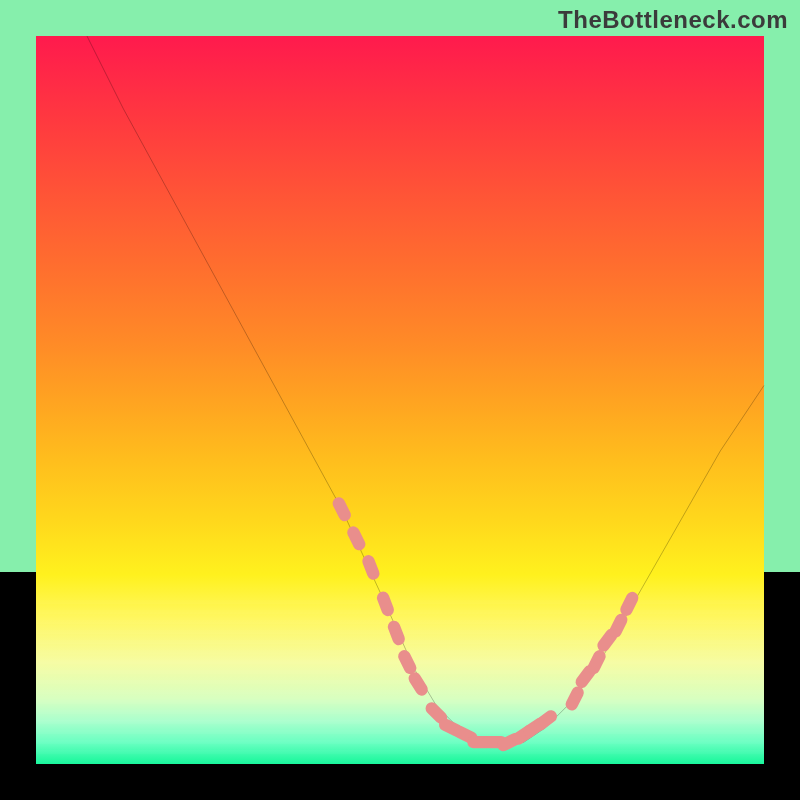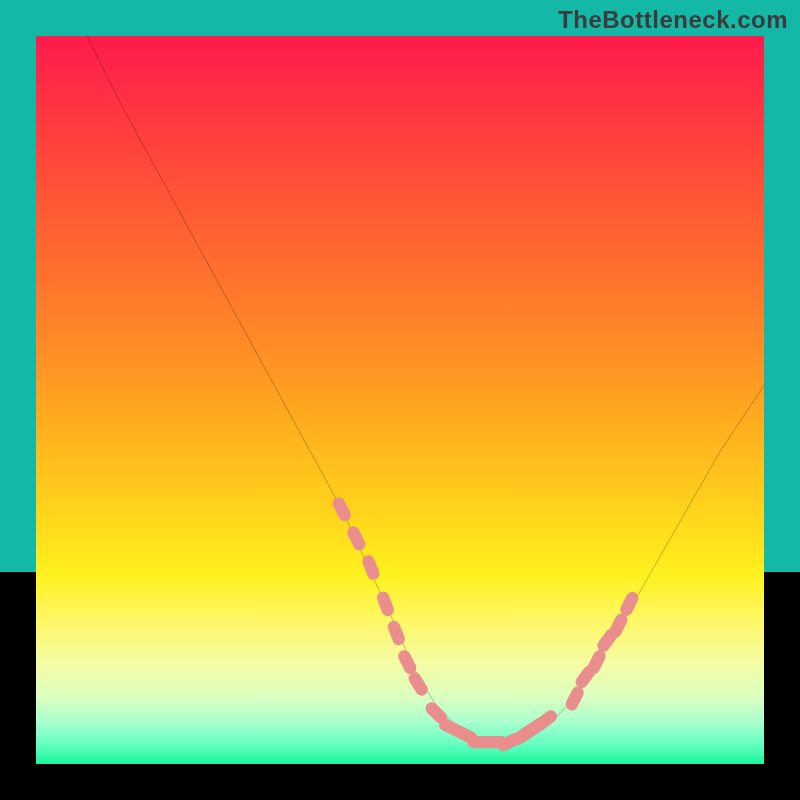--- a/index.html
+++ b/index.html
@@ -8,21 +8,21 @@
     width: 800px;
     height: 800px;
     background: #000;
     overflow: hidden;
     font-family: Arial, Helvetica, sans-serif;
   }
   .frame {
     position: relative;
     width: 800px;
     height: 572px;
-    background: #14b8a6;
+    background: #86efac;
   }
   .watermark {
     position: absolute;
     top: 6px;
     right: 12px;
     color: #3b3b3b;
     font-size: 24px;
     font-weight: 600;
     letter-spacing: 0.5px;
     user-select: none;

